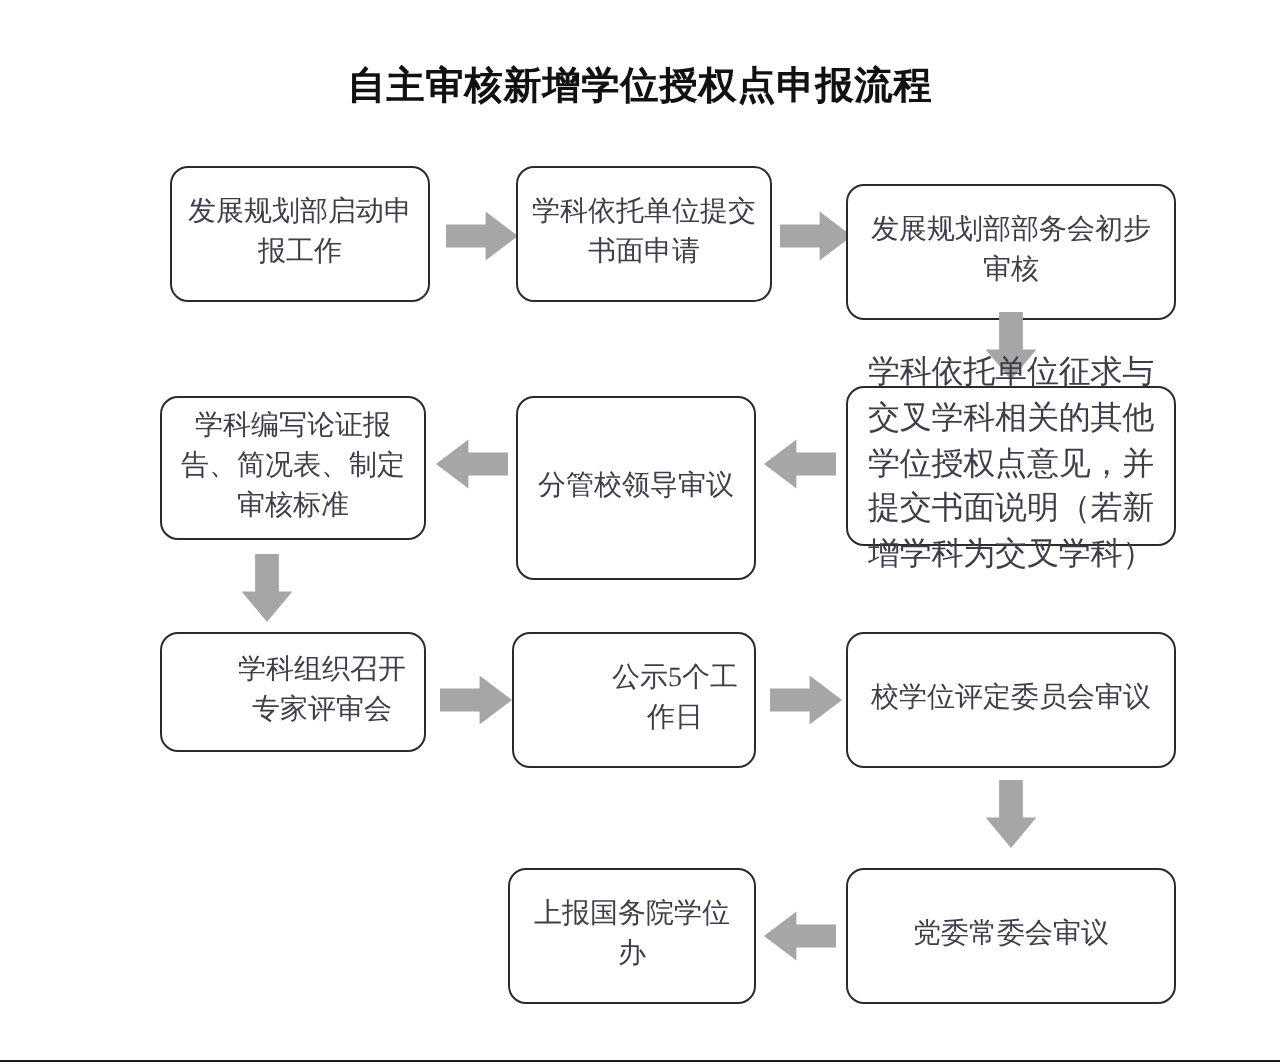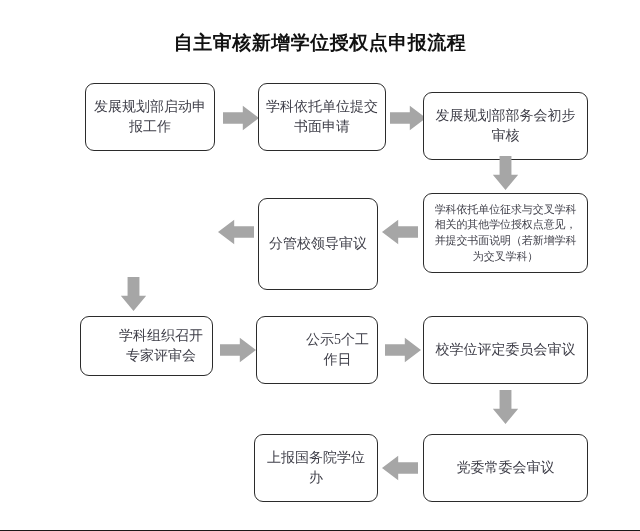--- a/index.html
+++ b/index.html
@@ -51,21 +51,21 @@
     justify-content: center;
     text-align: center;
     color: #3e3e48;
     font-size: 14px;
     line-height: 1.45;
     padding: 4px 7px;
     font-family: "Liberation Serif", "DejaVu Serif", serif;
   }
   .node .label { display: block; width: 100%; }
 
-  .node.tight { font-size: 11px; line-height: 1.42; letter-spacing: -0.1px; }
+  .node.tight { font-size: 16px; line-height: 1.42; letter-spacing: -0.1px; }
 
   
   .arrow {
     position: absolute;
     background: #a6a6a6;
   }
   .arrow.right {
     
     clip-path: polygon(0% 28%, 55% 28%, 55% 3%, 100% 50%, 55% 97%, 55% 72%, 0% 72%);
   }
@@ -106,20 +106,23 @@
   </div>
 
   <div class="arrow left" style="left:382px; top:219px; width:36px; height:26px;"></div>
 
   <div class="node" style="left:258px; top:198px; width:120px; height:92px;">
     <span class="label">分管校领导审议</span>
   </div>
 
   <div class="arrow left" style="left:218px; top:219px; width:36px; height:26px;"></div>
 
+  <div class="node" style="left:80px; top:198px; width:133px; height:72px;">
+    <span class="label">学科编写论证报告、简况表、制定审核标准</span>
+  </div>
 
   <div class="arrow down" style="left:120px; top:277px; width:27px; height:34px;"></div>
 
   <div class="node" style="left:80px; top:316px; width:133px; height:60px;padding-left:36px;">
     <span class="label">学科组织召开专家评审会</span>
   </div>
 
   <div class="arrow right" style="left:220px; top:337px; width:36px; height:26px;"></div>
 
   <div class="node" style="left:256px; top:316px; width:122px; height:68px;padding-left:48px;">

